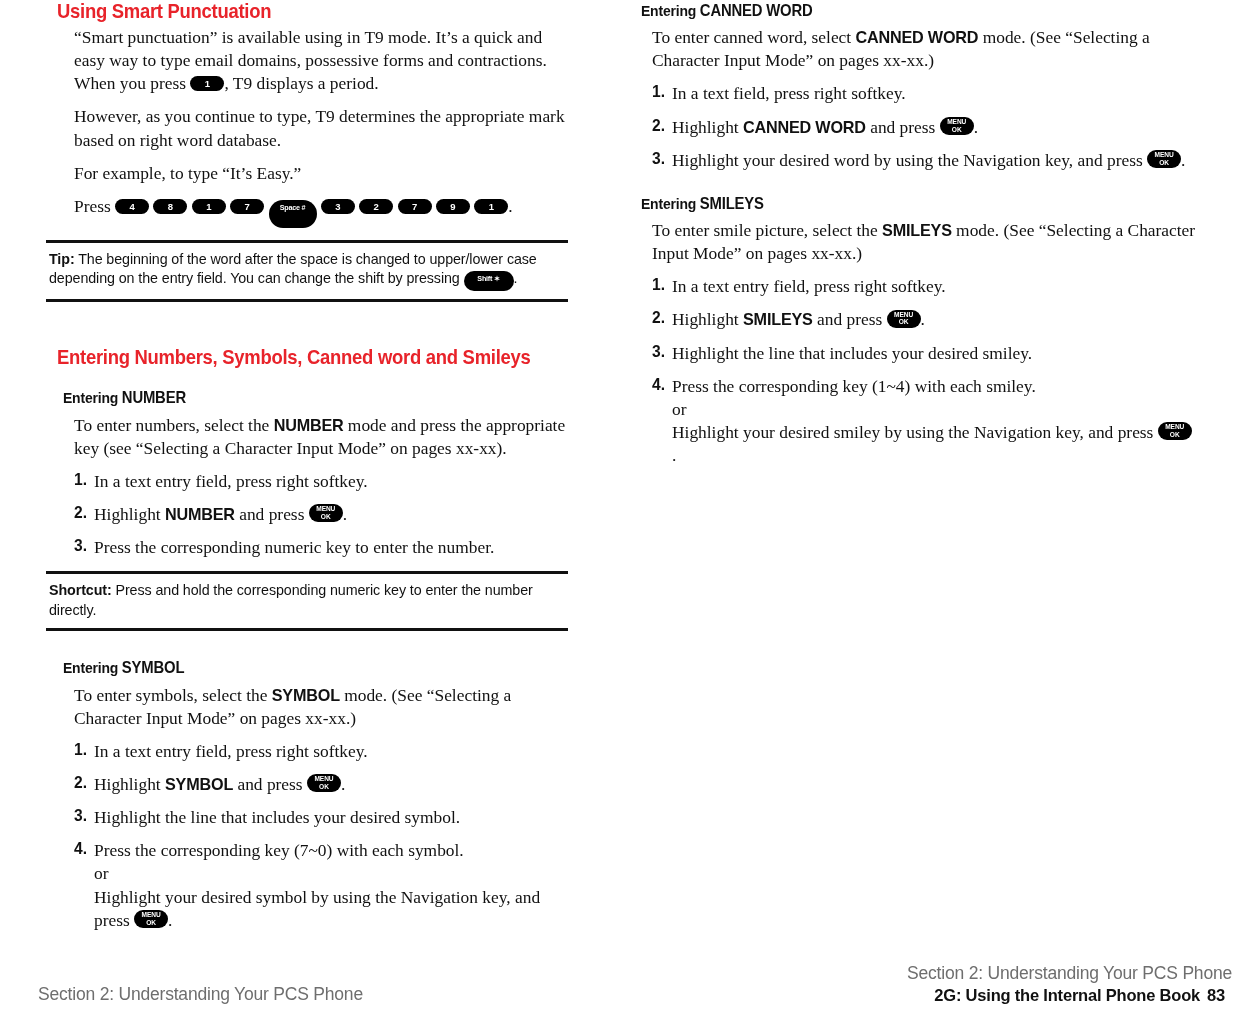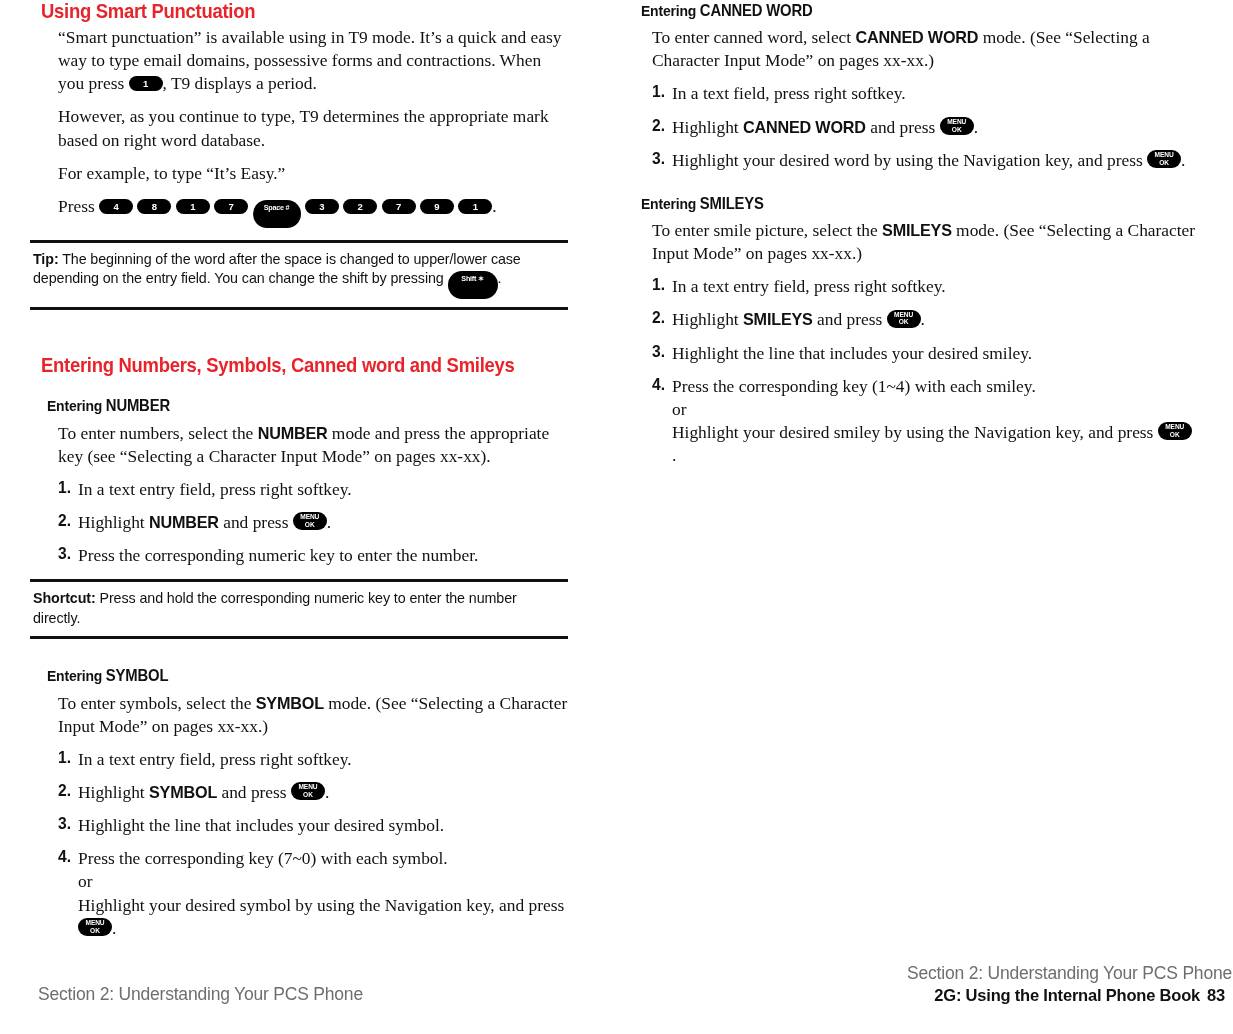--- a/index.html
+++ b/index.html
@@ -21,21 +21,21 @@
     position: absolute;
     inset: 0;
     display: flex;
   }
   .page {
     position: relative;
     width: 616px;
     height: 1034px;
     box-sizing: border-box;
   }
-  .page-left  { padding: 0 48px 0 30px; }
+  .page-left  { padding: 0 48px 0 46px; }
   .page-right { padding: 0 36px 0 0; }
 
   .col-body { position: relative; }
   .page-right .col-body { padding-left: 12px; }
 
   
   .h-red {
     font-family: "Liberation Sans", sans-serif;
     font-weight: bold;
     font-size: 20.5px;
@@ -126,21 +126,21 @@
   .key-space {
     min-width: 40px;
     height: 28px;
     line-height: 15px;
     font-size: 7.2px;
     padding: 0 4px;
     letter-spacing: -0.2px;
   }
   .key-shift {
     min-width: 40px;
-    height: 28px;
+    height: 20px;
     line-height: 15px;
     font-size: 7.2px;
     padding: 0 5px;
     letter-spacing: -0.2px;
   }
   .key-menu {
     width: 34px;
     height: 17px;
     padding: 1px 0 0 0;
     font-size: 6.6px;

